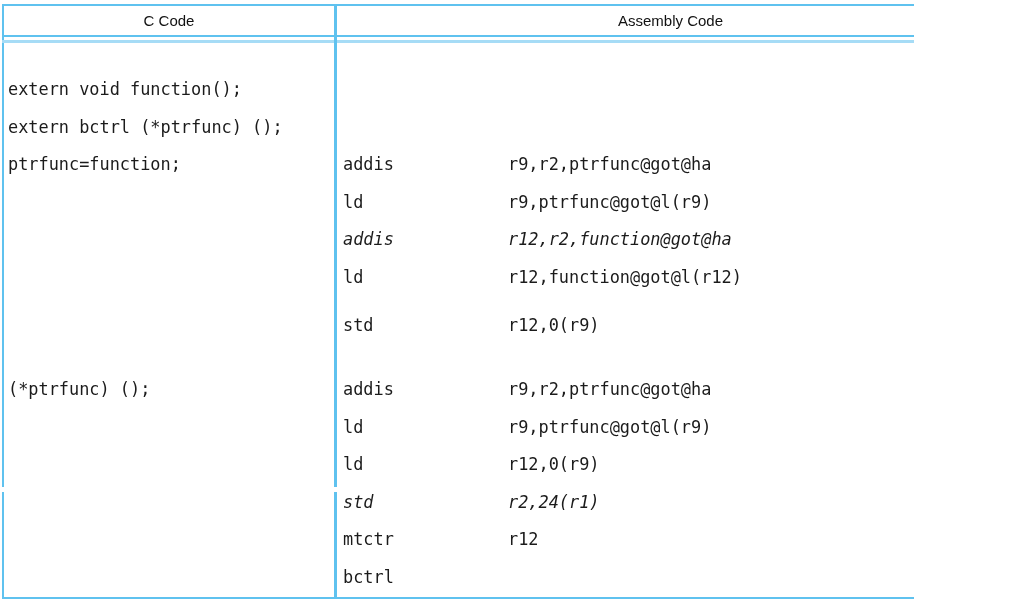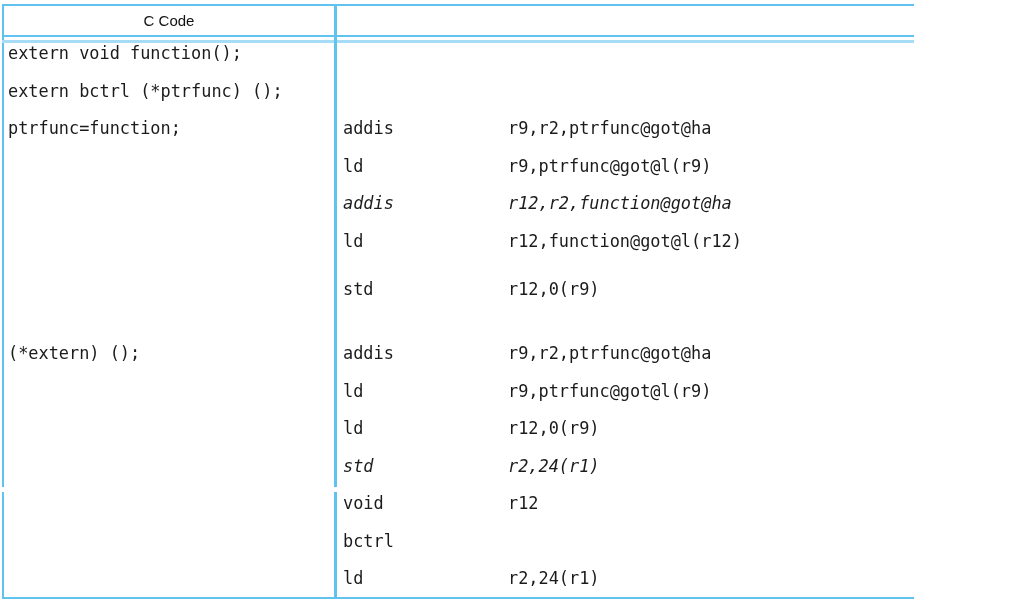--- a/index.html
+++ b/index.html
@@ -63,52 +63,54 @@
   .asm-layer { left: 343px; }
   .code-line {
     position: absolute;
     left: 0;
     height: 37.5px;
     line-height: 37.5px;
     white-space: pre;
     font-family: "DejaVu Sans Mono", "Liberation Mono", monospace;
     font-size: 16.9px;
     color: var(--code-text);
+    margin-top: 36px;
   }
   .mn { display: inline-block; width: 165px; }
   .op { display: inline-block; }
 </style>
 </head>
 <body>
 
 <div class="screen">
   <div class="box box1"></div>
   <div class="box box2"></div>
 
   <div class="hdr-sep hdr-sep1"></div>
   <div class="hdr-sep hdr-sep2"></div>
 
   <div class="vdiv vdiv1"></div>
   <div class="vdiv vdiv2"></div>
 
   <div class="hdr-label hdr-c">C Code</div>
+  <div class="hdr-label hdr-asm">Assembly Code</div>
 
   <div class="code-layer c-layer">
       <div class="code-line" style="top: 35.25px;"><span class="code-text">extern void function();</span></div>
       <div class="code-line" style="top: 72.75px;"><span class="code-text">extern bctrl (*ptrfunc) ();</span></div>
       <div class="code-line" style="top: 110.25px;"><span class="code-text">ptrfunc=function;</span></div>
-      <div class="code-line" style="top: 335.25px;"><span class="code-text">(*extern) ();</span></div>
+      <div class="code-line" style="top: 335.25px;"><span class="code-text">(*ptrfunc) ();</span></div>
     </div>
   <div class="code-layer asm-layer">
       <div class="code-line" style="top: 110.25px;"><span class="mn">addis</span><span class="op">r9,r2,ptrfunc@got@ha</span></div>
       <div class="code-line" style="top: 147.75px;"><span class="mn">ld</span><span class="op">r9,ptrfunc@got@l(r9)</span></div>
       <div class="code-line" style="top: 185.25px; font-style: italic;"><span class="mn">addis</span><span class="op">r12,r2,function@got@ha</span></div>
       <div class="code-line" style="top: 222.75px;"><span class="mn">ld</span><span class="op">r12,function@got@l(r12)</span></div>
       <div class="code-line" style="top: 271px;"><span class="mn">std</span><span class="op">r12,0(r9)</span></div>
       <div class="code-line" style="top: 335.25px;"><span class="mn">addis</span><span class="op">r9,r2,ptrfunc@got@ha</span></div>
       <div class="code-line" style="top: 372.75px;"><span class="mn">ld</span><span class="op">r9,ptrfunc@got@l(r9)</span></div>
       <div class="code-line" style="top: 410.25px;"><span class="mn">ld</span><span class="op">r12,0(r9)</span></div>
       <div class="code-line" style="top: 447.75px; font-style: italic;"><span class="mn">std</span><span class="op">r2,24(r1)</span></div>
-      <div class="code-line" style="top: 485.25px;"><span class="mn">void</span><span class="op">r12</span></div>
+      <div class="code-line" style="top: 485.25px;"><span class="mn">mtctr</span><span class="op">r12</span></div>
       <div class="code-line" style="top: 522.75px;"><span class="mn">bctrl</span><span class="op"></span></div>
       <div class="code-line" style="top: 560.25px;"><span class="mn">ld</span><span class="op">r2,24(r1)</span></div>
     </div>
 </div>
 
 </body></html>

